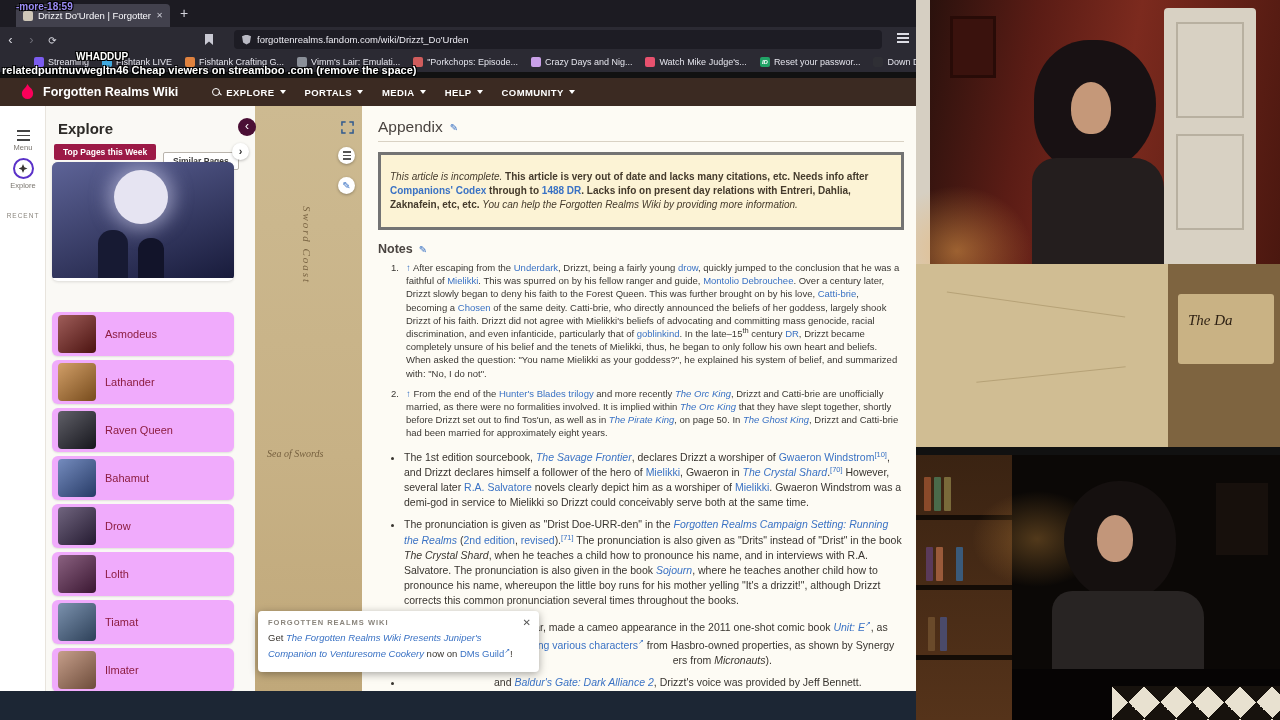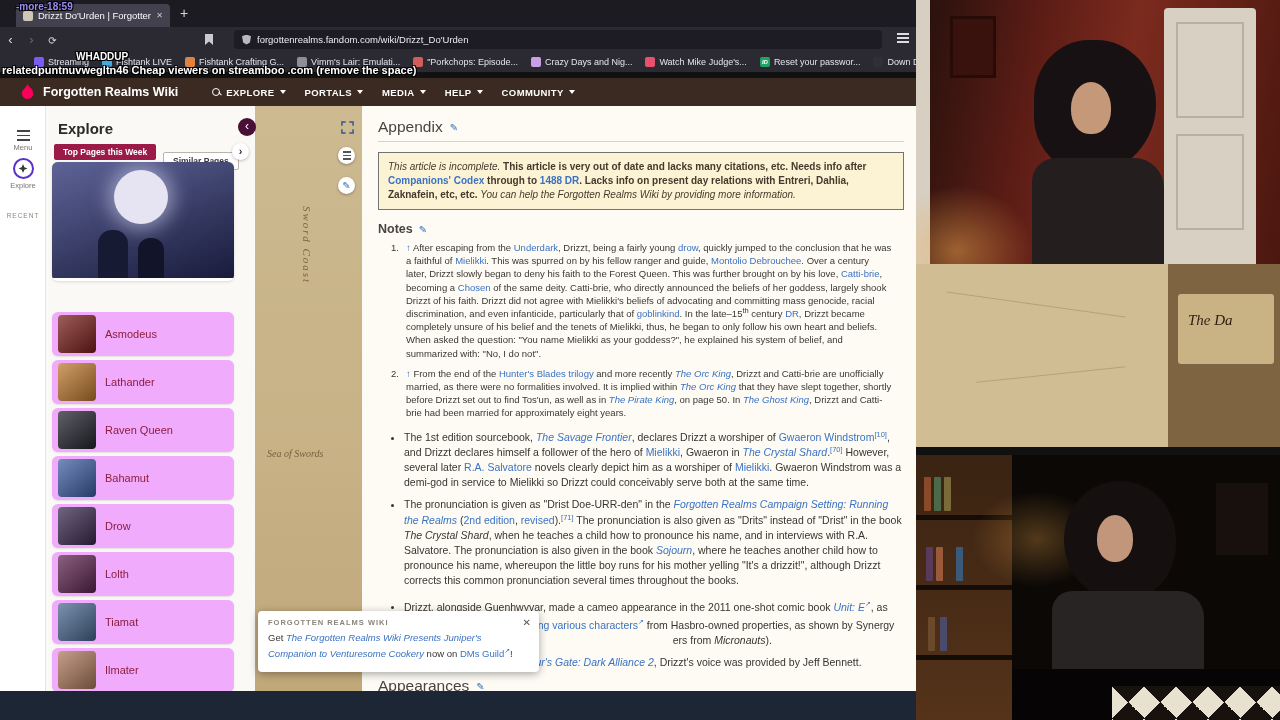--- a/index.html
+++ b/index.html
@@ -94,22 +94,22 @@
   .toclines i{width:8px;height:1.4px;background:#555;display:block}
   .pencil{color:#3a72c4;font-size:10px}
   .pencil::before{content:"\270E"}
 
   
   .article{left:362px;top:106px;width:554px;height:585px;background:#fdfbf4;padding:12px 12px 0 16px;overflow:hidden;color:#38342f;z-index:6}
   .h2row{display:flex;align-items:center;gap:7px;border-bottom:1px solid #d9d2c4;padding-bottom:5px;margin-bottom:10px}
   .h2txt{font-size:15.5px;font-weight:500;color:#4a4440}
   .h3row{display:flex;align-items:center;gap:6px;margin:12px 0 5px}
   .h3txt{font-size:12.5px;font-weight:bold;color:#4a4440}
-  .notice{border:1px solid #737373;background:#fcf3d5;padding:7px 9px;font-size:10px;line-height:14px;color:#443a2c}
-  ol.notes{list-style:none;counter-reset:n;font-size:9.5px;line-height:13.2px;color:#3a3733;margin:4px 12px 8px 0;padding-left:28px}
+  .notice{border:3px solid #737373;background:#fcf3d5;padding:15px 9px;font-size:10px;line-height:14px;color:#443a2c}
+  ol.notes{list-style:none;counter-reset:n;font-size:9.5px;line-height:13.2px;color:#3a3733;margin:4px 4px 8px 0;padding-left:28px}
   ol.notes li{counter-increment:n;margin-bottom:7px;position:relative}
   ol.notes li::before{content:counter(n) ".";position:absolute;left:-15px}
   ul.blist{list-style:disc;font-size:10.5px;line-height:15.2px;color:#38342f;margin:10px 0 0 0;padding-left:26px}
   ul.blist li{margin-bottom:7px}
   .li-indent{text-indent:90px}
   .sg-l,.sg-a{color:#3a72c4}
   .sg-i{font-style:italic}
   .sg-il{color:#3a72c4;font-style:italic}
   .sg-b{font-weight:bold}
   .sg-bl{font-weight:bold;color:#3a72c4}

